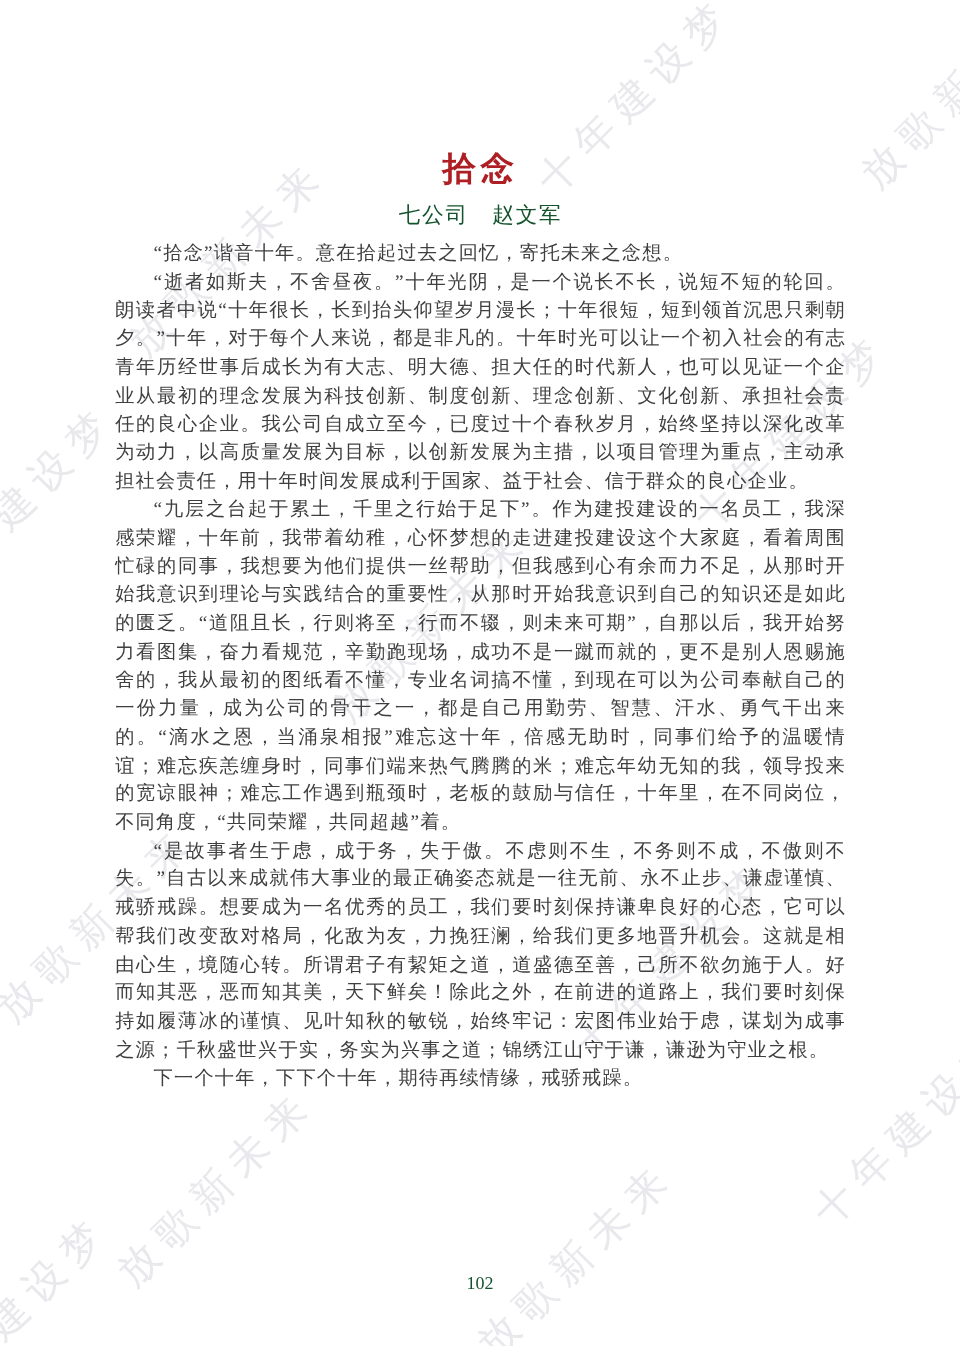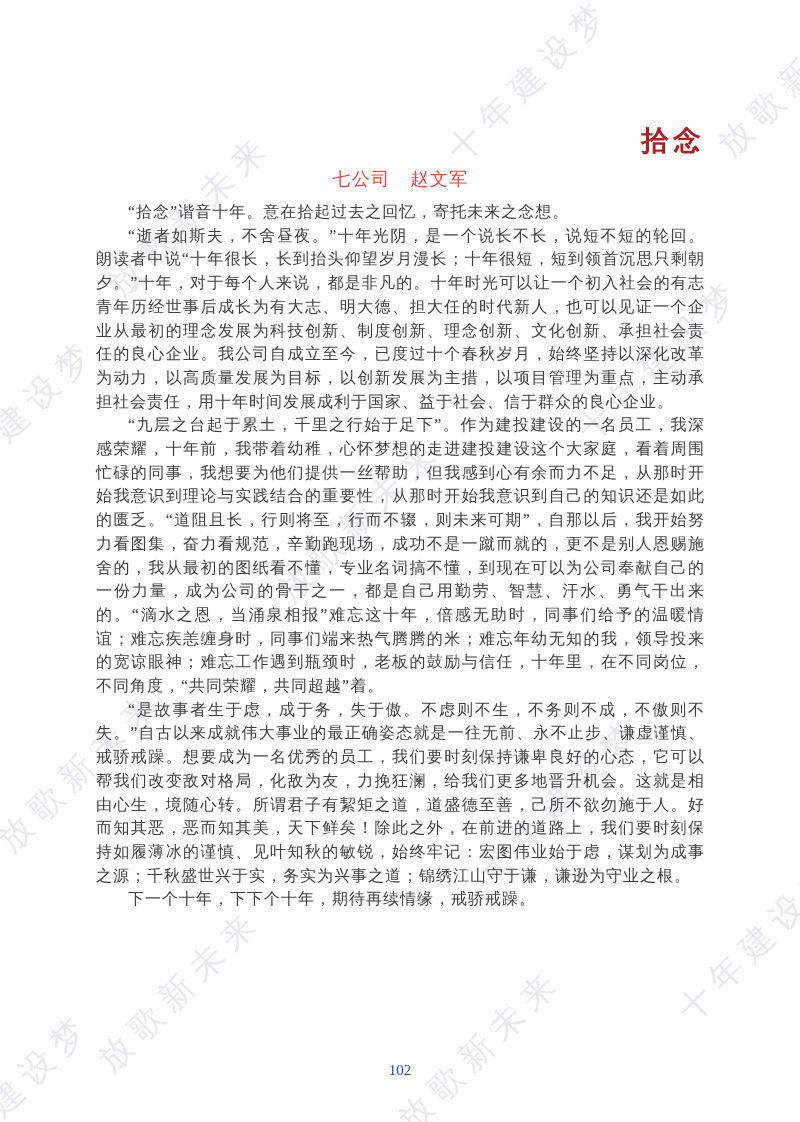--- a/index.html
+++ b/index.html
@@ -35,32 +35,32 @@
   
   .content {
     position: absolute;
     left: 96px;
     top: 0;
     width: 609px;
     z-index: 1;
   }
   .doc-title {
     margin: 122px 0 0 0;
-    text-align: right;
+    text-align: center;
     font-size: 28px;
     font-weight: bold;
     letter-spacing: 4px;
     color: var(--title-red, #ae1f24);
   }
   .byline {
     margin: 7px 0 0 0;
     text-align: center;
     font-size: 18px;
     letter-spacing: 1.5px;
-    color: #ef4444;
+    color: #14532d;
   }
   .article {
     margin-top: 9px;
     color: var(--body-color, #3f3f3f);
   }
   .article p.para {
     margin: 0;
     font-size: 16px;
     line-height: 23.7px;
     letter-spacing: 1px;
@@ -68,21 +68,21 @@
     text-indent: 2em;
   }
   
   .page-number {
     position: absolute;
     top: 1062px;
     left: 0;
     width: 100%;
     text-align: center;
     font-size: 15px;
-    color: #1d4ed8;
+    color: #14532d;
     z-index: 1;
   }
 </style>
 </head>
 <body>
 
 <div class="page">
 
   <div class="watermark-layer">
       <span class="wm" style="left: 530px; top: 80px;">十年建设梦</span>

